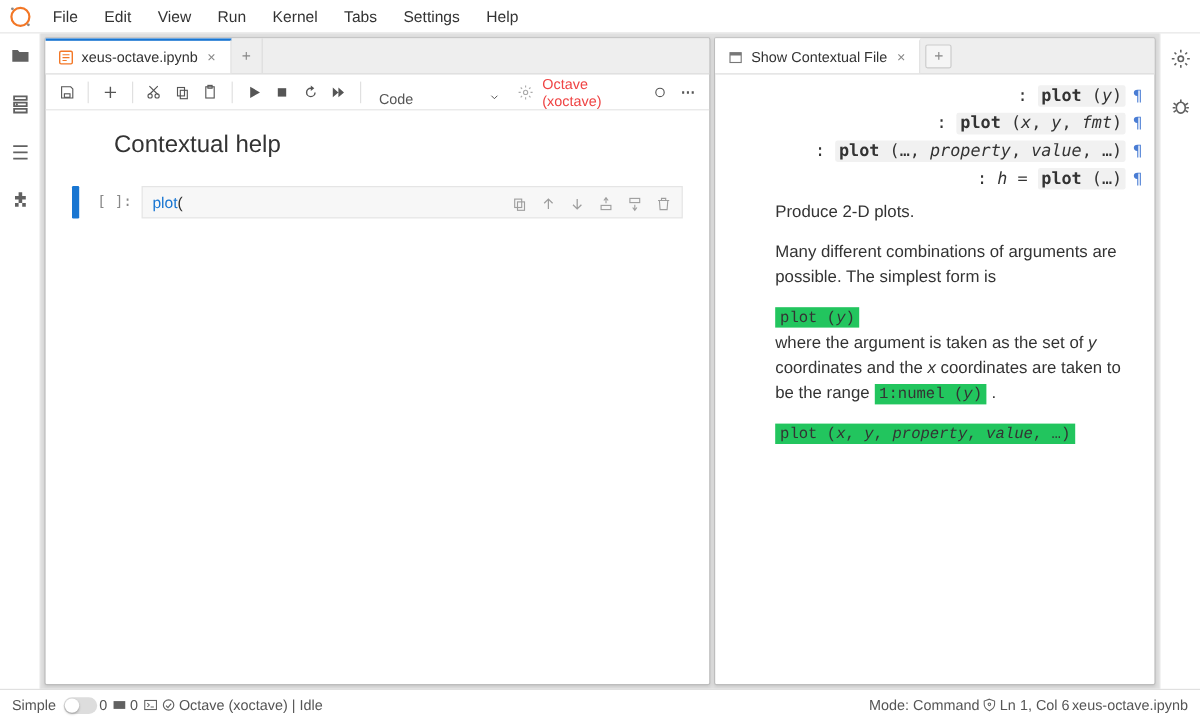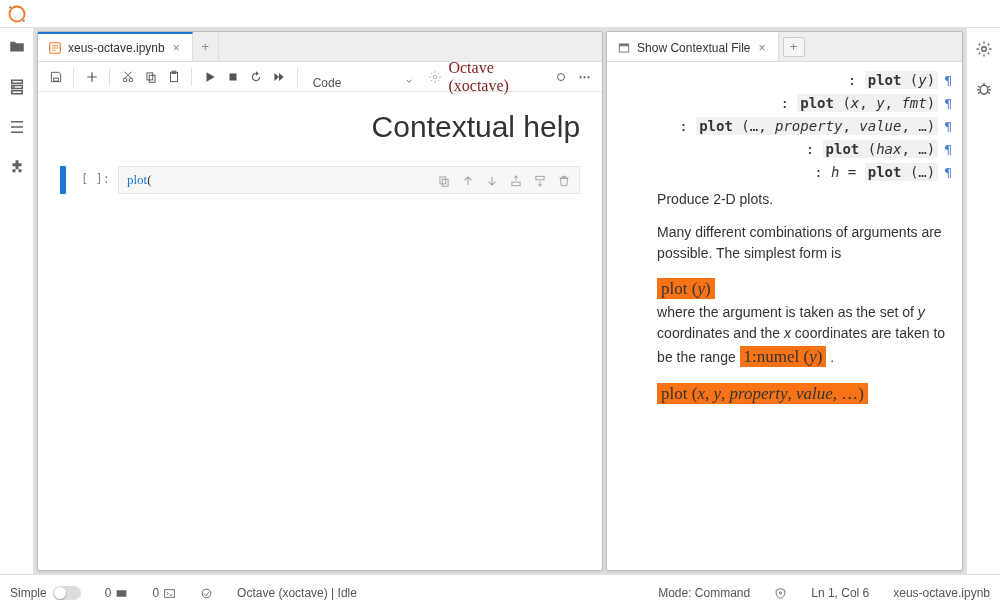--- a/index.html
+++ b/index.html
@@ -20,62 +20,72 @@
 .tab { display: flex; align-items: center; gap: 6px; padding: 0 10px; height: 100%; background: #fff; border-right: 1px solid #dcdcdc; border-top: 2px solid #1976d2; font-size: 12px; }
 .tab.right-tab { border-top-color: #eee; background: #eeeeee; }
 .tab .close { color: #888; cursor: pointer; padding: 0 2px; }
 .addtab { width: 26px; display: flex; justify-content: center; align-items: center; color: #888; cursor: pointer; border-right: 1px solid #dcdcdc; height: 100%; }
 .addtab.boxed { background: #f5f5f5; border: 1px solid #ccc; margin: 4px; height: 20px; width: 22px; border-radius: 2px; }
 .toolbar { display: flex; align-items: center; height: 30px; border-bottom: 1px solid #e5e5e5; padding: 0 8px; gap: 4px; font-size: 12px; color: #555; }
 .tbtn { width: 22px; height: 22px; display: flex; justify-content: center; align-items: center; cursor: pointer; border-radius: 2px; }
 .tbtn svg { width: 14px; height: 14px; fill: #555; }
 .tsep { width: 1px; height: 18px; background: #e0e0e0; margin: 0 4px; }
 .celltype { display: flex; gap: 63px; padding: 0 6px; border: 1px solid transparent; cursor: pointer; margin-top: 12px; }
-.kernel-name { margin-left: auto; font-size: 16px; color: #7f1d1d; padding-right: 4px; font-family: Liberation Serif, serif; }
+.kernel-name { margin-left: auto; font-size: 12px; color: #ef4444; padding-right: 4px; }
 .notebook { flex: 1; overflow: auto; padding: 14px 22px; }
-.md-title { font-size: 30px; font-weight: 400; color: #333; margin: 4px 0 22px 35px; text-align: right; }
+.md-title { font-size: 20px; font-weight: 400; color: #333; margin: 4px 0 22px 35px; }
 .cell { display: flex; align-items: flex-start; }
 .gutter { width: 6px; align-self: stretch; background: #1976d2; margin-right: 6px; border-radius: 1px; }
 .prompt { width: 46px; font-family: ui-monospace, Menlo, Consolas, monospace; font-size: 12px; color: #888; padding-top: 6px; text-align: right; padding-right: 8px; }
-.code-area { flex: 1; background: #f7f7f7; border: 1px solid #e5e5e5; padding: 5px 8px; font-family: Liberation Serif, serif; font-size: 13px; position: relative; }
+.code-area { flex: 1; background: #f7f7f7; border: 1px solid #e5e5e5; padding: 5px 8px; font-family: Liberation Sans, sans-serif; font-size: 13px; position: relative; }
 .code-area .kw { color: #1976d2; }
 .cell-toolbar { position: absolute; right: 4px; top: 3px; display: flex; gap: 2px; }
 .cell-toolbar .tbtn svg { width: 14px; height: 14px; fill: #9e9e9e; }
 .help-body { flex: 1; overflow: auto; padding: 8px 10px; font-size: 14px; line-height: 1.5; color: #333; }
 .sig { font-family: ui-monospace, Menlo, Consolas, monospace; font-size: 14px; margin-bottom: 2px; text-align: right; }
 .sig .fn { font-weight: bold; }
 .sig .arg { font-style: italic; }
 .sig .box { background: #f1f1f1; padding: 1px 3px; border-radius: 2px; }
 .pilcrow { color: #4a7dd4; margin-left: 6px; font-size: 13px; }
 .help-text { margin-top: 6px; padding-left: 40px; }
 .help-text p { margin-bottom: 12px; }
-.help-text code { font-family: Liberation Serif, serif; background: #f97316; padding: 1px 4px; font-size: 17px; }
+.help-text code { font-family: Liberation Mono, monospace; background: #22c55e; padding: 1px 4px; font-size: 13px; }
 .help-text .it { font-style: italic; }
 .rightbar { width: 34px; background: #fff; border-left: 1px solid #e0e0e0; display: flex; flex-direction: column; align-items: center; padding-top: 12px; gap: 22px; }
 .rightbar .ico { width: 18px; height: 18px; fill: #616161; cursor: pointer; }
-.statusbar { height: 26px; border-top: 1px solid #e0e0e0; display: flex; align-items: flex-end; font-size: 12px; color: #555; padding: 0 10px; gap: 24px; }
+.statusbar { height: 26px; border-top: 1px solid #e0e0e0; display: flex; align-items: center; font-size: 12px; color: #555; padding: 0 10px; gap: 2px; }
 .statusbar .simple { display: flex; align-items: center; gap: 6px; }
 .switch { width: 28px; height: 14px; border-radius: 7px; background: #ddd; position: relative; }
 .switch::after { content: ""; position: absolute; width: 12px; height: 12px; border-radius: 50%; background: #fff; top: 1px; left: 1px; box-shadow: 0 1px 2px rgba(0,0,0,0.3); }
 .sb-spacer { flex: 1; }
 .sb-item { display: flex; align-items: center; gap: 4px; }
 .sb-ico { width: 13px; height: 13px; fill: #616161; }
 .nbicon { width: 14px; height: 14px; }
 </style>
 </head>
 <body>
 
 <div class="top">
   <div class="logo">
     <svg class="logo-svg" viewBox="0 0 24 24">
         <circle cx="12" cy="12" r="9" fill="none" stroke="#f37726" stroke-width="2.2"></circle>
         <circle cx="4" cy="4" r="1.4" fill="#888"></circle>
         <circle cx="20" cy="20" r="1.4" fill="#888"></circle>
       </svg>
   </div>
+  <div class="menubar" id="menubar">
+      <span>File</span>
+      <span>Edit</span>
+      <span>View</span>
+      <span>Run</span>
+      <span>Kernel</span>
+      <span>Tabs</span>
+      <span>Settings</span>
+      <span>Help</span>
+    </div>
 </div>
 
 <div class="body">
   <div class="leftbar">
     <svg class="ico" viewBox="0 0 24 24">
         <path d="M3 5h6l2 2h10v11H3z"></path>
       </svg>
     <svg class="ico" viewBox="0 0 24 24">
         <path d="M5 3h14v4H5zM5 10h14v4H5zM5 17h14v4H5z" fill="none" stroke="#616161" stroke-width="2"></path>
         <circle cx="8" cy="12" r="1.2"></circle>
@@ -232,21 +242,20 @@
             </svg>
           <span>Show Contextual File</span>
           <span class="close">×</span>
         </div>
         <div class="addtab boxed">+</div>
       </div>
       <div class="help-body" id="help-body">
           <div class="sig">: <span class="box"><span class="fn">plot</span> (<span class="arg">y</span>)</span><span class="pilcrow">¶</span></div>
           <div class="sig">: <span class="box"><span class="fn">plot</span> (<span class="arg">x</span>, <span class="arg">y</span>, <span class="arg">fmt</span>)</span><span class="pilcrow">¶</span></div>
           <div class="sig">: <span class="box"><span class="fn">plot</span> (…, <span class="arg">property</span>, <span class="arg">value</span>, …)</span><span class="pilcrow">¶</span></div>
-          <div class="sig">: <span class="box"><span class="fn">plot</span> (<span class="arg">hax</span>, …)</span><span class="pilcrow">¶</span></div>
           <div class="sig">: <span class="arg">h</span> = <span class="box"><span class="fn">plot</span> (…)</span><span class="pilcrow">¶</span></div>
           <div class="help-text">
             <p>Produce 2-D plots.</p>
             <p>Many different combinations of arguments are possible. The simplest form is</p>
             <p><code>plot (<span class="it">y</span>)</code><br>where the argument is taken as the set of <span class="it">y</span> coordinates and the <span class="it">x</span> coordinates are taken to be the range <code>1:numel (<span class="it">y</span>)</code> .</p>
             <p><code>plot (<span class="it">x</span>, <span class="it">y</span>, <span class="it">property</span>, <span class="it">value</span>, …)</code></p>
           </div>
         </div>
     </div>
   </div>

